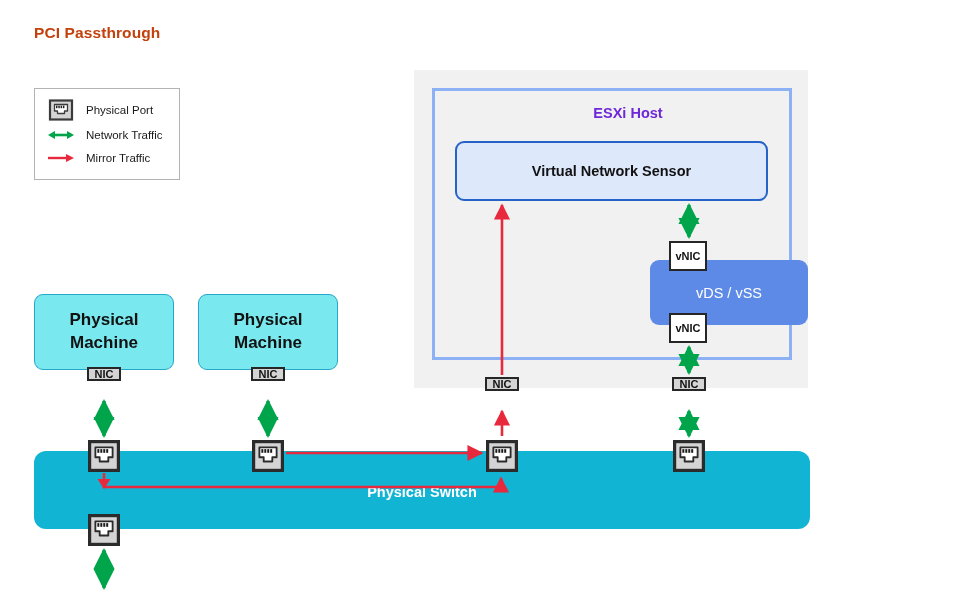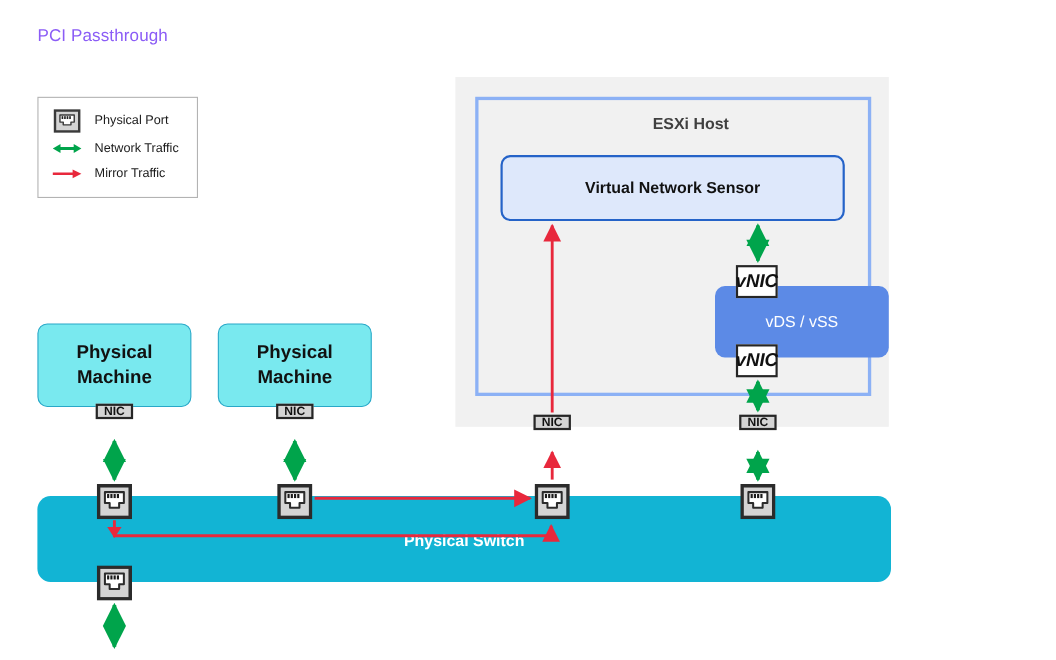--- a/index.html
+++ b/index.html
@@ -9,22 +9,22 @@
     font-family:"Liberation Sans", sans-serif;
     position:relative;
     overflow:hidden;
     color:#000;
   }
   .abs{position:absolute;}
 
   
   #page-title{
     left:34px;top:24px;
-    font-size:15.5px;font-weight:normal;letter-spacing:.1px;
-    color:#8b5cf6;
+    font-size:15.5px;font-weight:bold;letter-spacing:.1px;
+    color:#c2410c;
   }
 
   
   #legend{
     left:34px;top:88px;width:146px;height:92px;
     border:1px solid #b3b3b3;background:#fff;
     box-sizing:border-box;
   }
   .legend-row{
     position:absolute;left:10px;height:22px;
@@ -55,21 +55,21 @@
   #esxi-outer{
     left:414px;top:70px;width:394px;height:318px;
     background:#f1f1f1;
   }
   #esxi-inner{
     left:432px;top:88px;width:360px;height:272px;
     border:3px solid #8cb1f5;background:#f1f1f1;box-sizing:border-box;
   }
   #esxi-title{
     left:432px;top:105px;width:392px;
-    text-align:center;font-size:14.5px;font-weight:bold;color:#404040;
+    text-align:center;font-size:14.5px;font-weight:bold;color:#6d28d9;
   }
   #vns-box{
     left:455px;top:141px;width:313px;height:60px;
     border-radius:9px;background:#DEE8FB;border:2px solid #2563C8;
     font-size:14.5px;font-weight:bold;color:#111;justify-content:center;
   }
   #vds-box{
     left:610px;top:260px;width:158px;height:65px;
     border-radius:9px;background:#5C8AE6;border:0;
     font-size:14.5px;color:#ffffff;font-weight:normal;margin-left:40px;
@@ -88,21 +88,21 @@
   
   .nic{
     box-sizing:border-box;
     display:flex;align-items:center;justify-content:center;
     background:#D4D4D4;border:2.4px solid #262626;
     font-size:11px;font-weight:bold;color:#111;
     width:34px;height:14px;
   }
   .vnic{
     background:#ffffff;border:2.4px solid #262626;
-    width:38px;height:30px;font-size:17px;font-style:italic;
+    width:38px;height:30px;font-size:11px;
   }
   #nic-pm1{left:87px;top:367px;}
   #nic-pm2{left:251px;top:367px;}
   #nic-mirror{left:485px;top:377px;}
   #nic-host{left:672px;top:377px;}
   #vnic-top{left:669px;top:241px;}
   #vnic-bottom{left:669px;top:313px;}
 
   
   .port{

